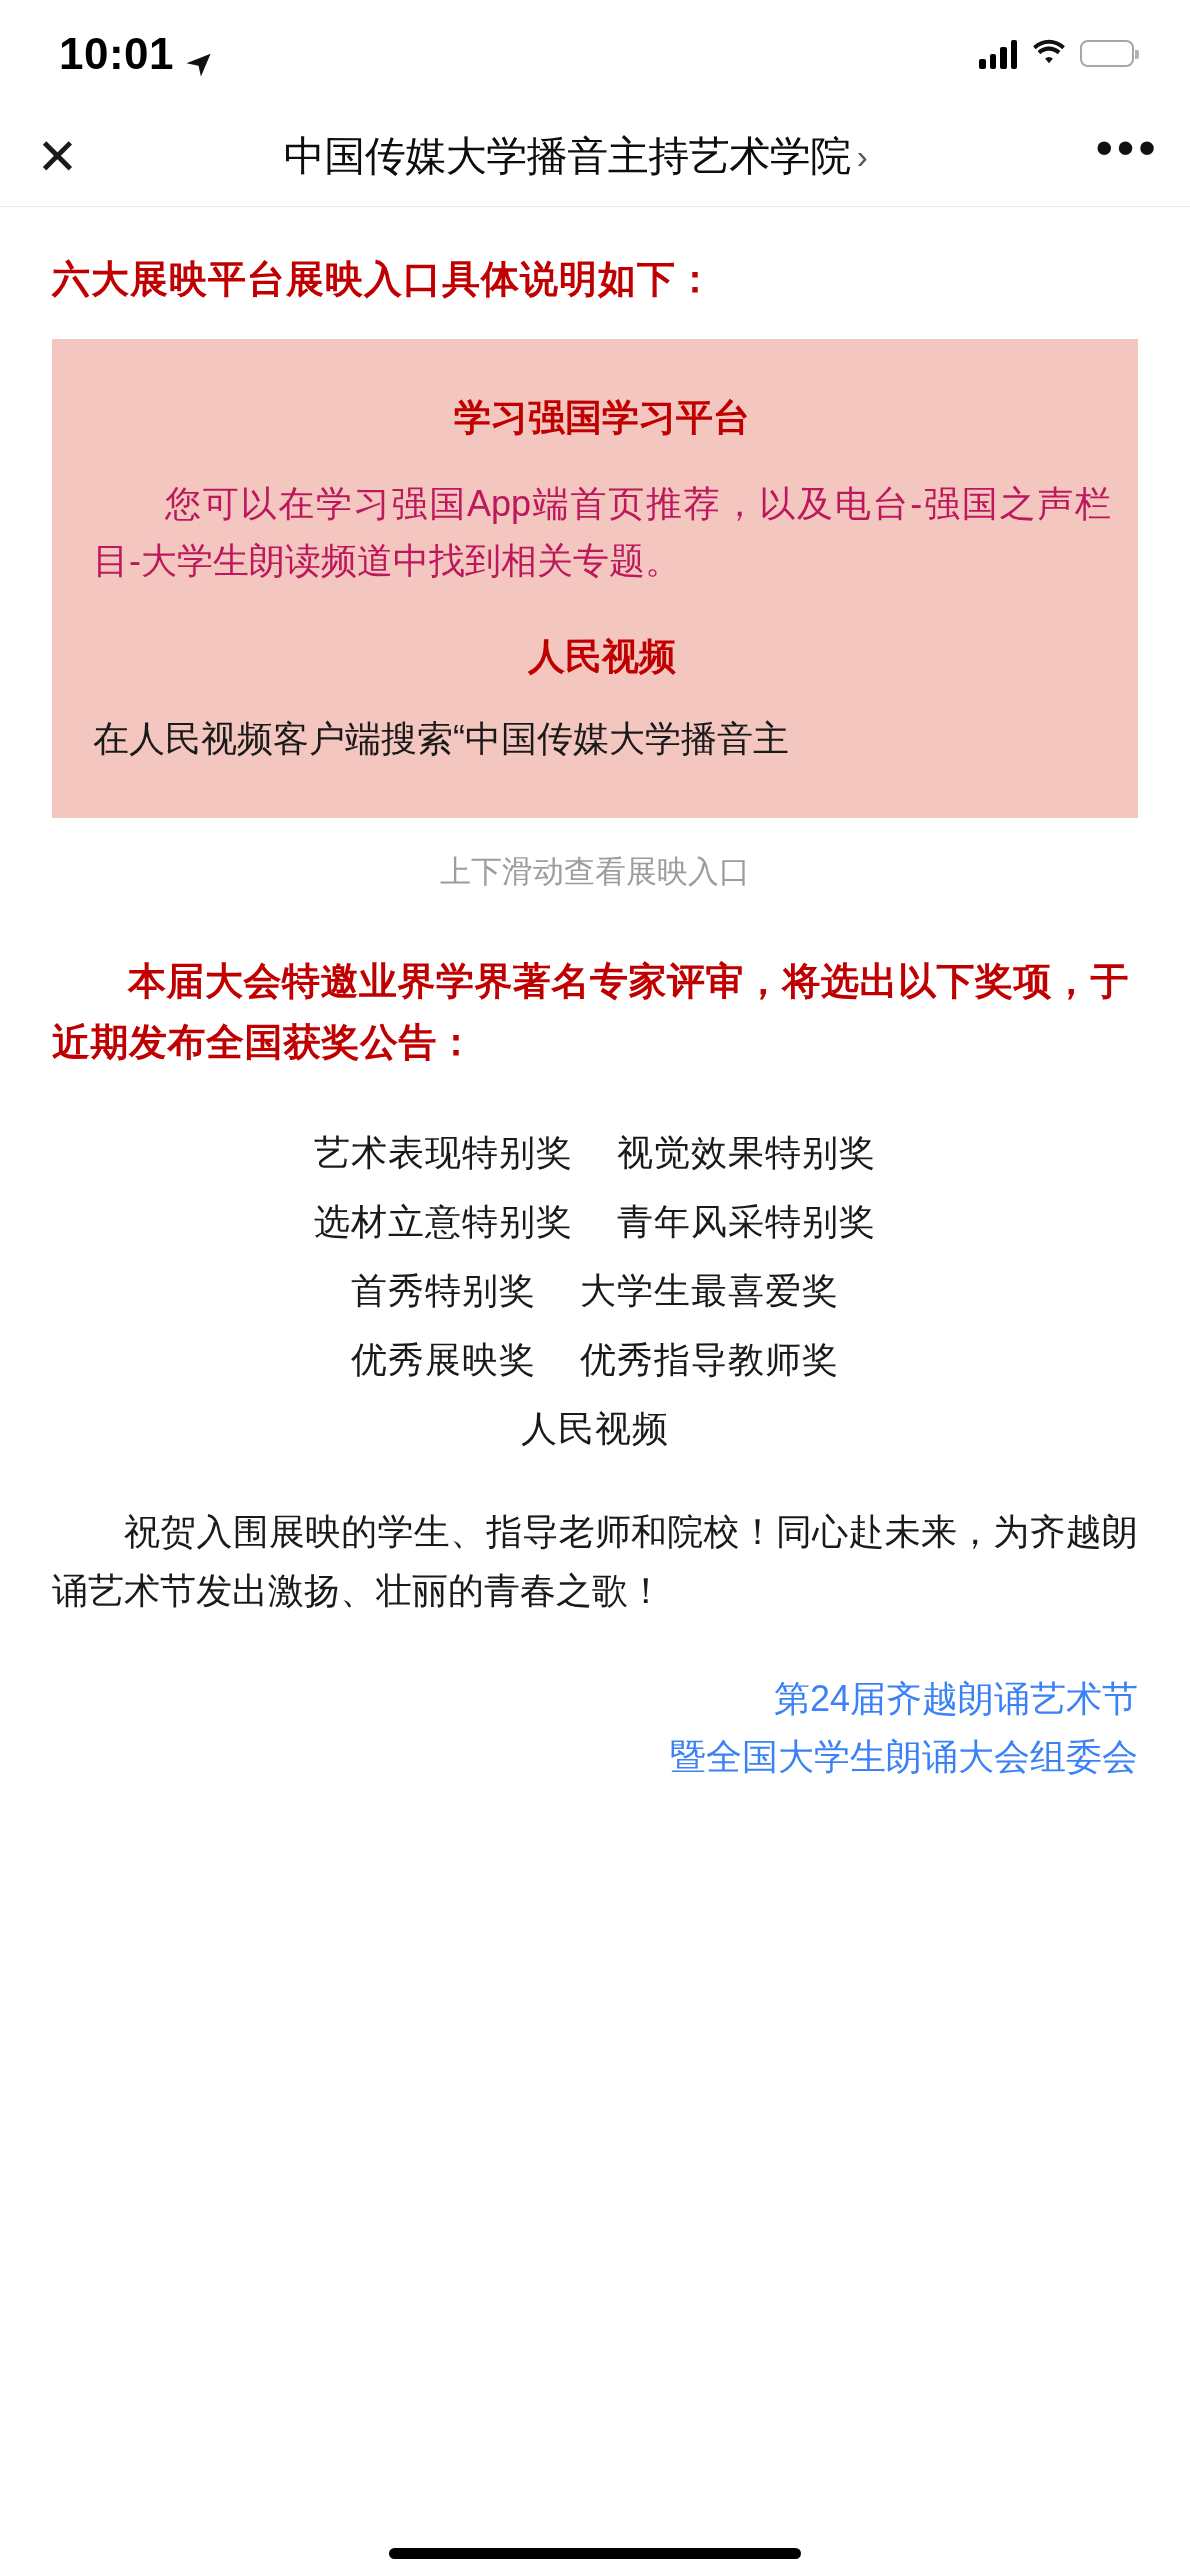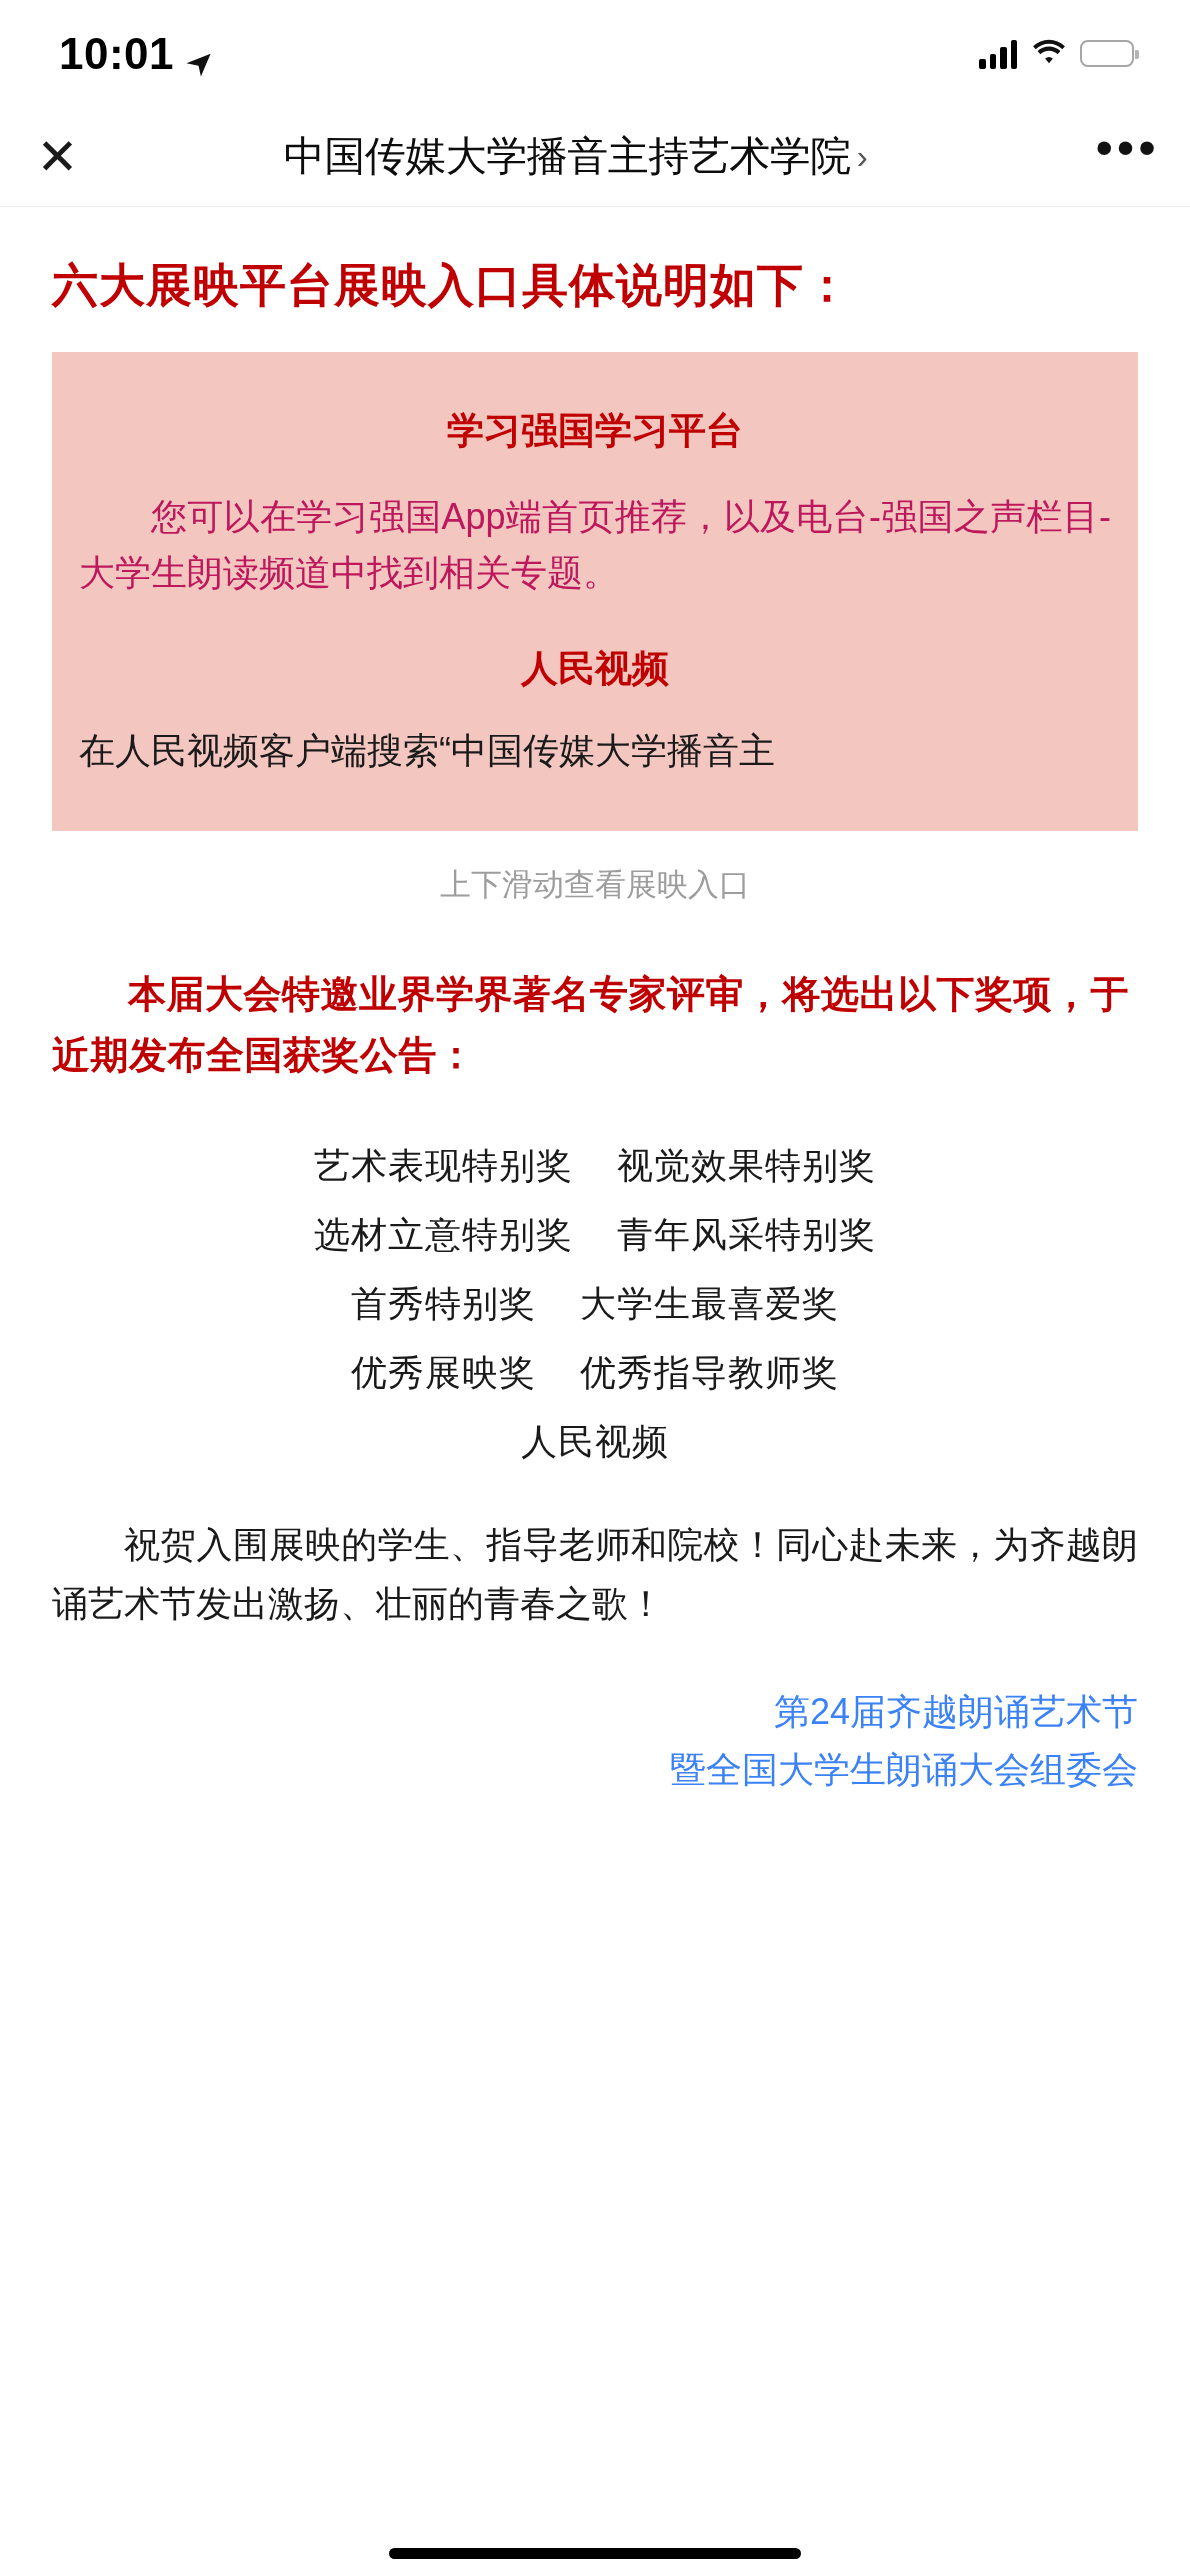--- a/index.html
+++ b/index.html
@@ -121,31 +121,31 @@
     padding-bottom: 17px;
   }
 
   
   .article {
     padding: 0 52px;
   }
   .heading-red {
     color: #c00000;
     font-weight: 700;
-    font-size: 46px;
+    font-size: 38px;
     line-height: 1.6;
     margin-top: 42px;
     margin-bottom: 29px;
     letter-spacing: 1px;
   }
 
   
   .pink-card {
     background: #f3c6c0;
-    padding: 54px 27px 0 27px;
+    padding: 54px 27px 0 41px;
     height: 479px;
     overflow: hidden;
     position: relative;
   }
   .pink-card .pc-title {
     text-align: center;
     color: #c00000;
     font-weight: 700;
     font-size: 37px;
     margin-bottom: 33px;

